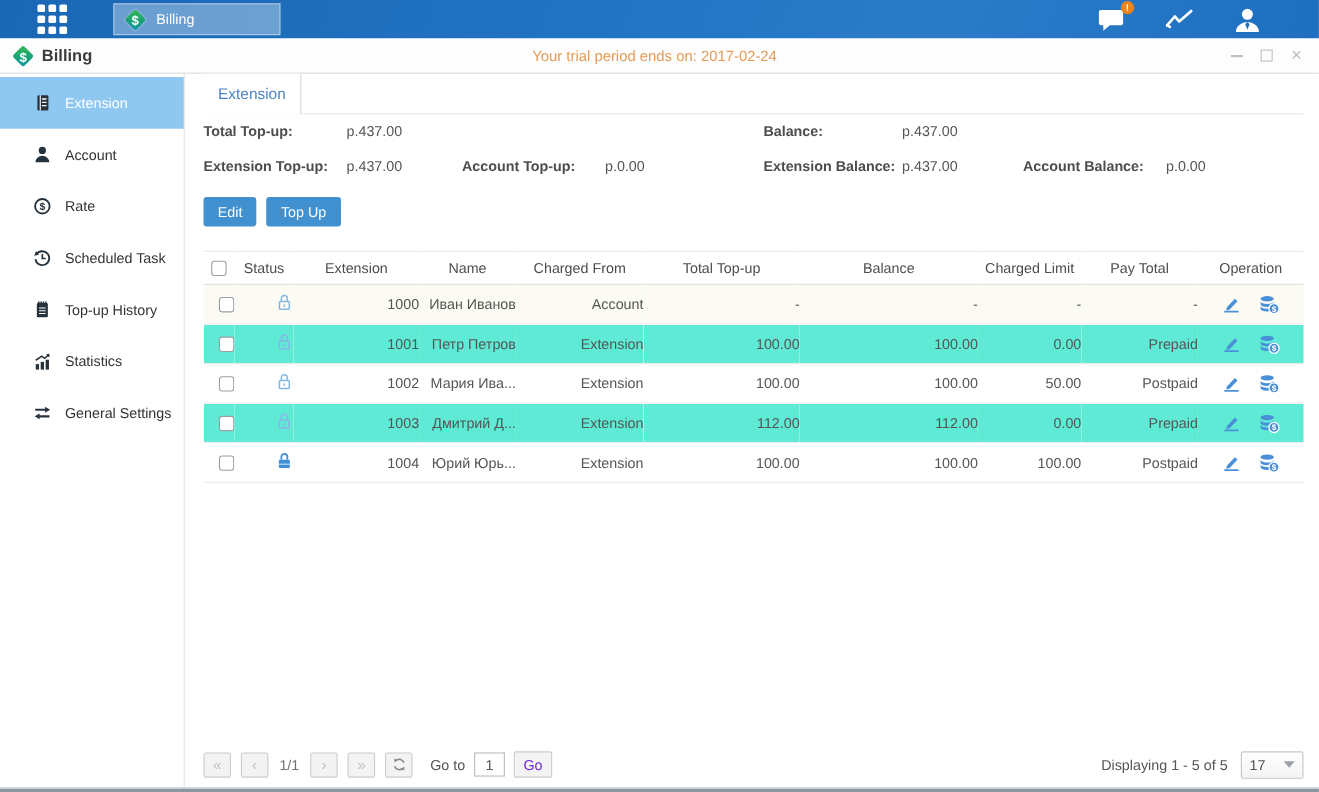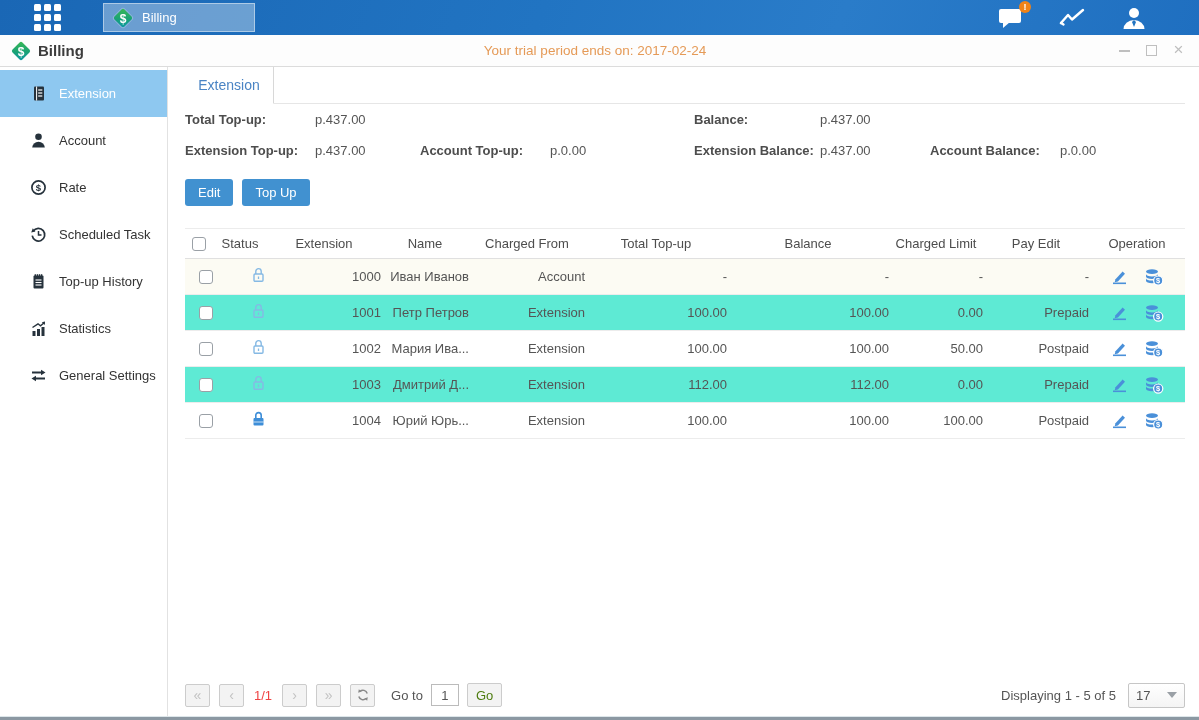--- a/index.html
+++ b/index.html
@@ -65,24 +65,24 @@
   tr.alt td { background:#5eead4; }
   tr.first td { background:#fcfbf3; }
   .cb { display:inline-block; width:14px; height:14px; border:1px solid #9aa0a6; border-radius:3px; background:#fff; vertical-align:middle; cursor:pointer; }
   .op-cell { display:flex; align-items:center; justify-content:center; gap:15px; height:35px; }
   .op-btn { display:flex; cursor:pointer; }
 
   
   .pager { position:absolute; left:17px; right:14px; bottom:8px; height:26px; display:flex; align-items:center; }
   .pg-btn { width:25px; height:23px; background:#f3f3f3; border:1px solid #ccc; border-radius:2px; display:flex; align-items:center; justify-content:center; color:#c2c2c2; font-size:14px; margin-right:9px; cursor:pointer; }
   .pg-btn svg { display:block; }
-  .pg-ind { margin:0 10px 0 1px; color:#ef4444; }
+  .pg-ind { margin:0 10px 0 1px; color:#737373; }
   .goto-label { margin-left:7px; margin-right:8px; color:#555; }
   .goto-input { width:28px; height:22px; border:1px solid #bbb; text-align:center; font-size:13px; font-family:inherit; color:#555; }
-  .go-btn { margin-left:8px; height:24px; padding:0 8px; background:#f3f3f3; border:1px solid #ccc; border-radius:2px; font-size:13px; font-family:inherit; color:#4d7c0f; cursor:pointer; }
+  .go-btn { margin-left:8px; height:24px; padding:0 8px; background:#f3f3f3; border:1px solid #ccc; border-radius:2px; font-size:13px; font-family:inherit; color:#6d28d9; cursor:pointer; }
   .pg-spacer { flex:1; }
   .displaying { color:#555; margin-right:12px; }
   .page-size { width:57px; height:25px; border:1px solid #c6c6c6; border-radius:2px; background:linear-gradient(#fff,#f4f4f4); display:flex; align-items:center; padding:0 7px; cursor:pointer; color:#555; }
   .page-size .caret { margin-left:auto; width:0; height:0; border-left:5px solid transparent; border-right:5px solid transparent; border-top:6px solid #9aa0a6; }
 
   .bottom-strip { position:absolute; left:0; right:0; bottom:0; height:4px; background:#8b98a2; border-top:1px solid #dde6ea; }
 </style>
 </head>
 <body>
 
@@ -259,21 +259,21 @@
       <thead>
         <tr>
           <th><span class="cb"></span></th>
           <th>Status</th>
           <th>Extension</th>
           <th>Name</th>
           <th>Charged From</th>
           <th>Total Top-up</th>
           <th>Balance</th>
           <th>Charged Limit</th>
-          <th>Pay Edit</th>
+          <th>Pay Total</th>
           <th>Operation</th>
         </tr>
       </thead>
       <tbody>
         <tr class="first">
           <td><span class="cb"></span></td>
           <td>
             <svg width="17" height="18" viewBox="0 0 17 18">
               <path d="M5.8 8 V5.3 a2.7 2.7 0 0 1 5.4 0 V8" fill="none" stroke="#85b9e4" stroke-width="1.4"></path>
               <rect x="4" y="8" width="9" height="7.2" rx="1" fill="none" stroke="#85b9e4" stroke-width="1.4"></rect>

